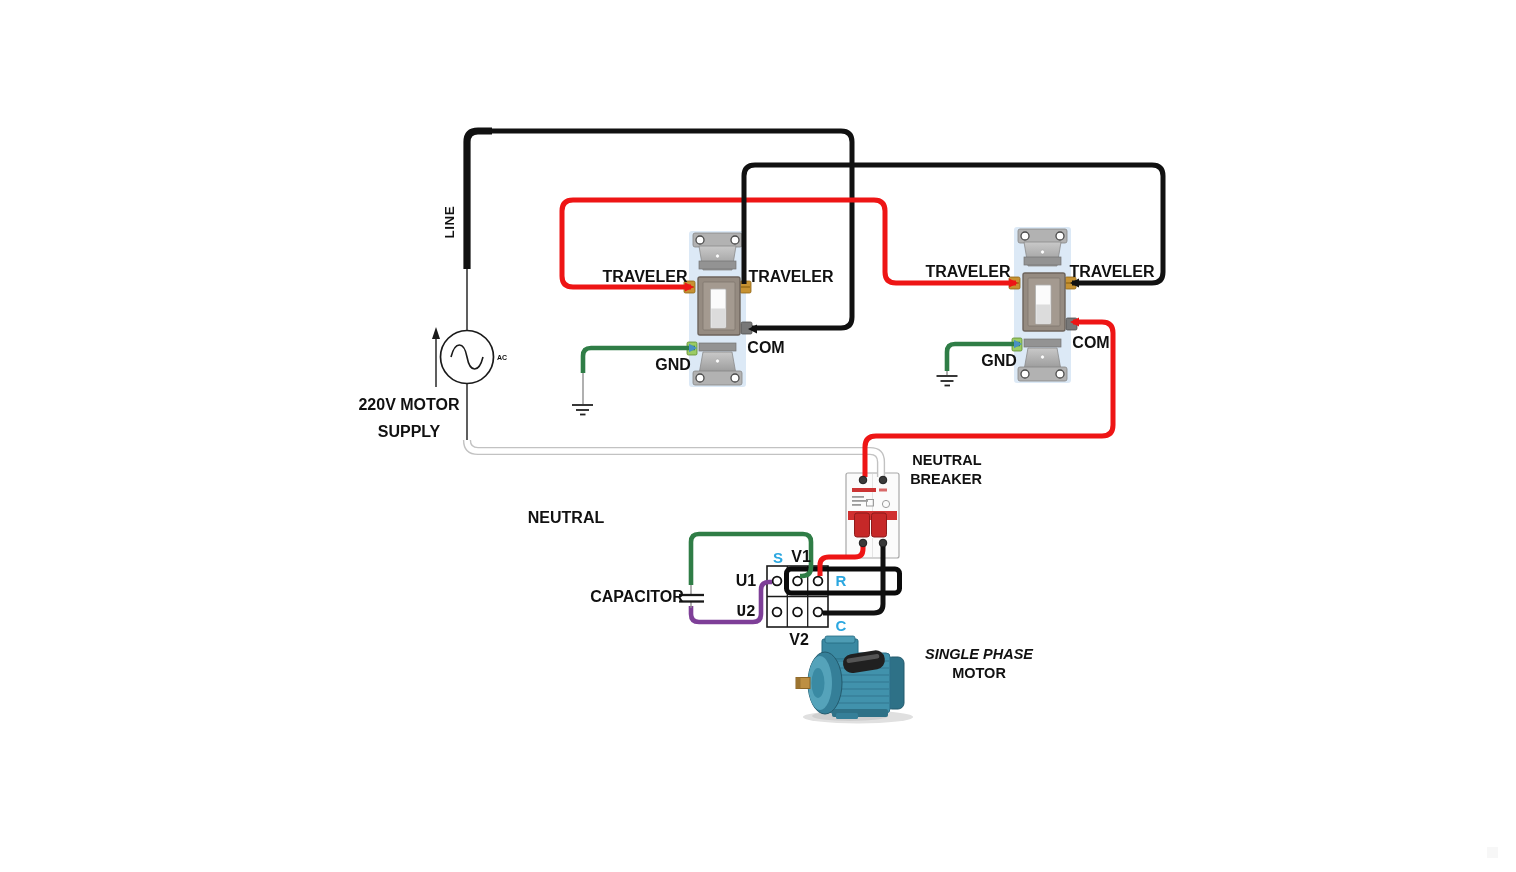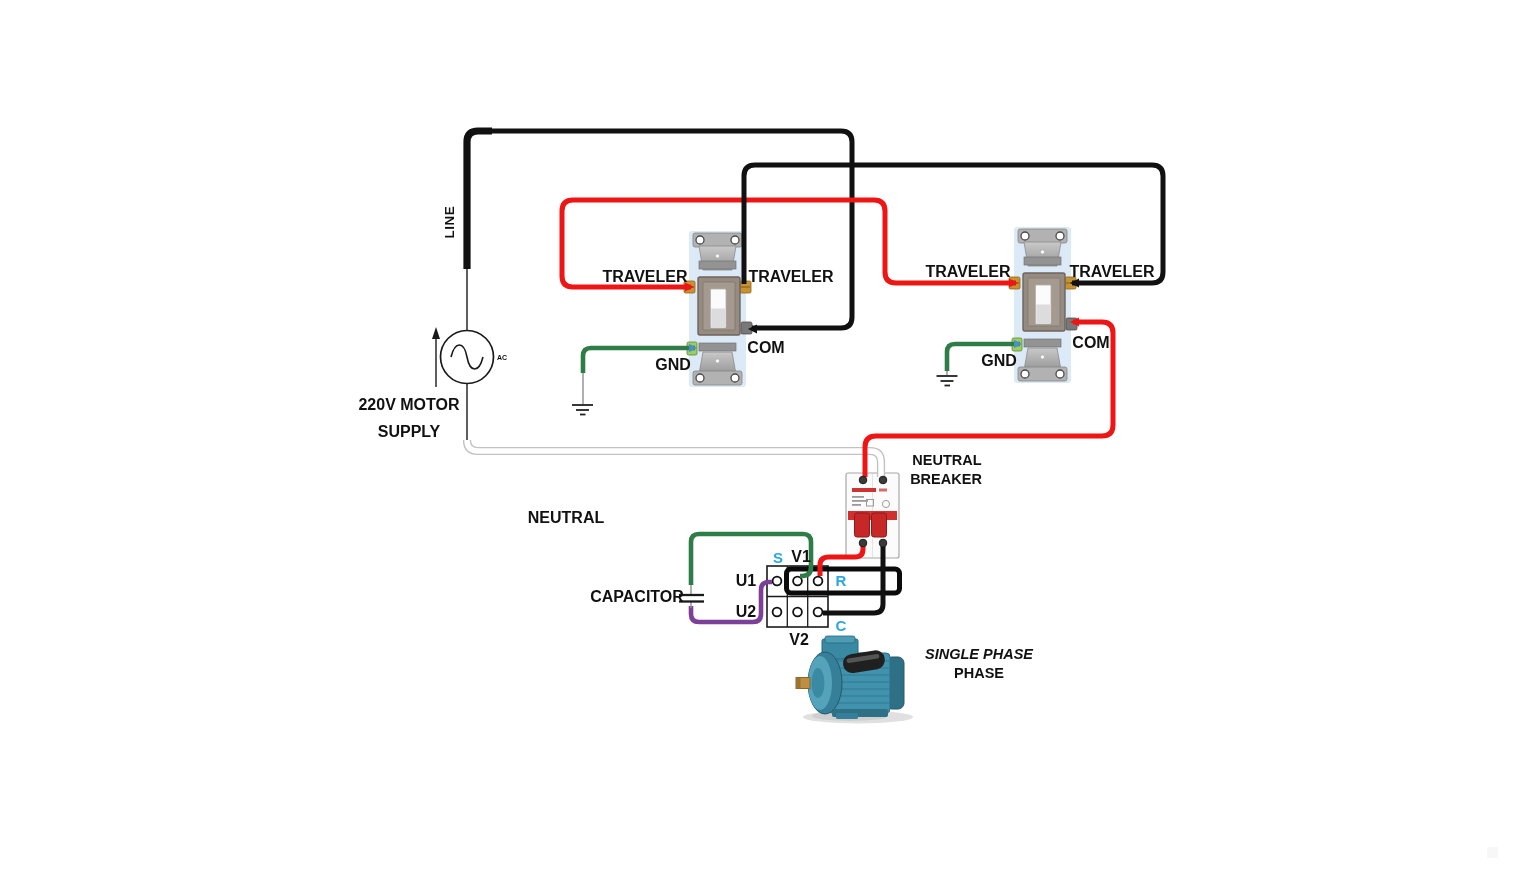--- a/index.html
+++ b/index.html
@@ -194,24 +194,24 @@
 <div class="lbl" style="left:1112px;top:272px;">TRAVELER</div>
 <div class="lbl" style="left:999px;top:361px;">GND</div>
 <div class="lbl" style="left:1091px;top:343px;">COM</div>
 
 <div class="lbl big" style="left:947px;top:460px;">NEUTRAL</div>
 <div class="lbl big" style="left:946px;top:479px;">BREAKER</div>
 
 <div class="lbl" style="left:637px;top:597px;">CAPACITOR</div>
 
 <div class="lbl" style="left:746px;top:581px;">U1</div>
-<div class="lbl" style="left:746px;top:612px;">U2</div>
+<div class="lbl" style="left:746px;top:612px;font-family:Liberation Mono, monospace;">U2</div>
 <div class="lbl" style="left:801px;top:557px;">V1</div>
 <div class="lbl" style="left:799px;top:640px;text-align:right;">V2</div>
 <div class="lbl cy" style="left:778px;top:557px;">S</div>
 <div class="lbl cy" style="left:841px;top:580px;">R</div>
 <div class="lbl cy" style="left:841px;top:625px;">C</div>
 
 <div class="lbl big" style="left:979px;top:654px;font-style:italic;">SINGLE PHASE</div>
-<div class="lbl big" style="left:979px;top:673px;">PHASE</div>
+<div class="lbl big" style="left:979px;top:673px;">MOTOR</div>
 
 <div id="corner-mark"></div>
 </div>
 
 </body></html>

